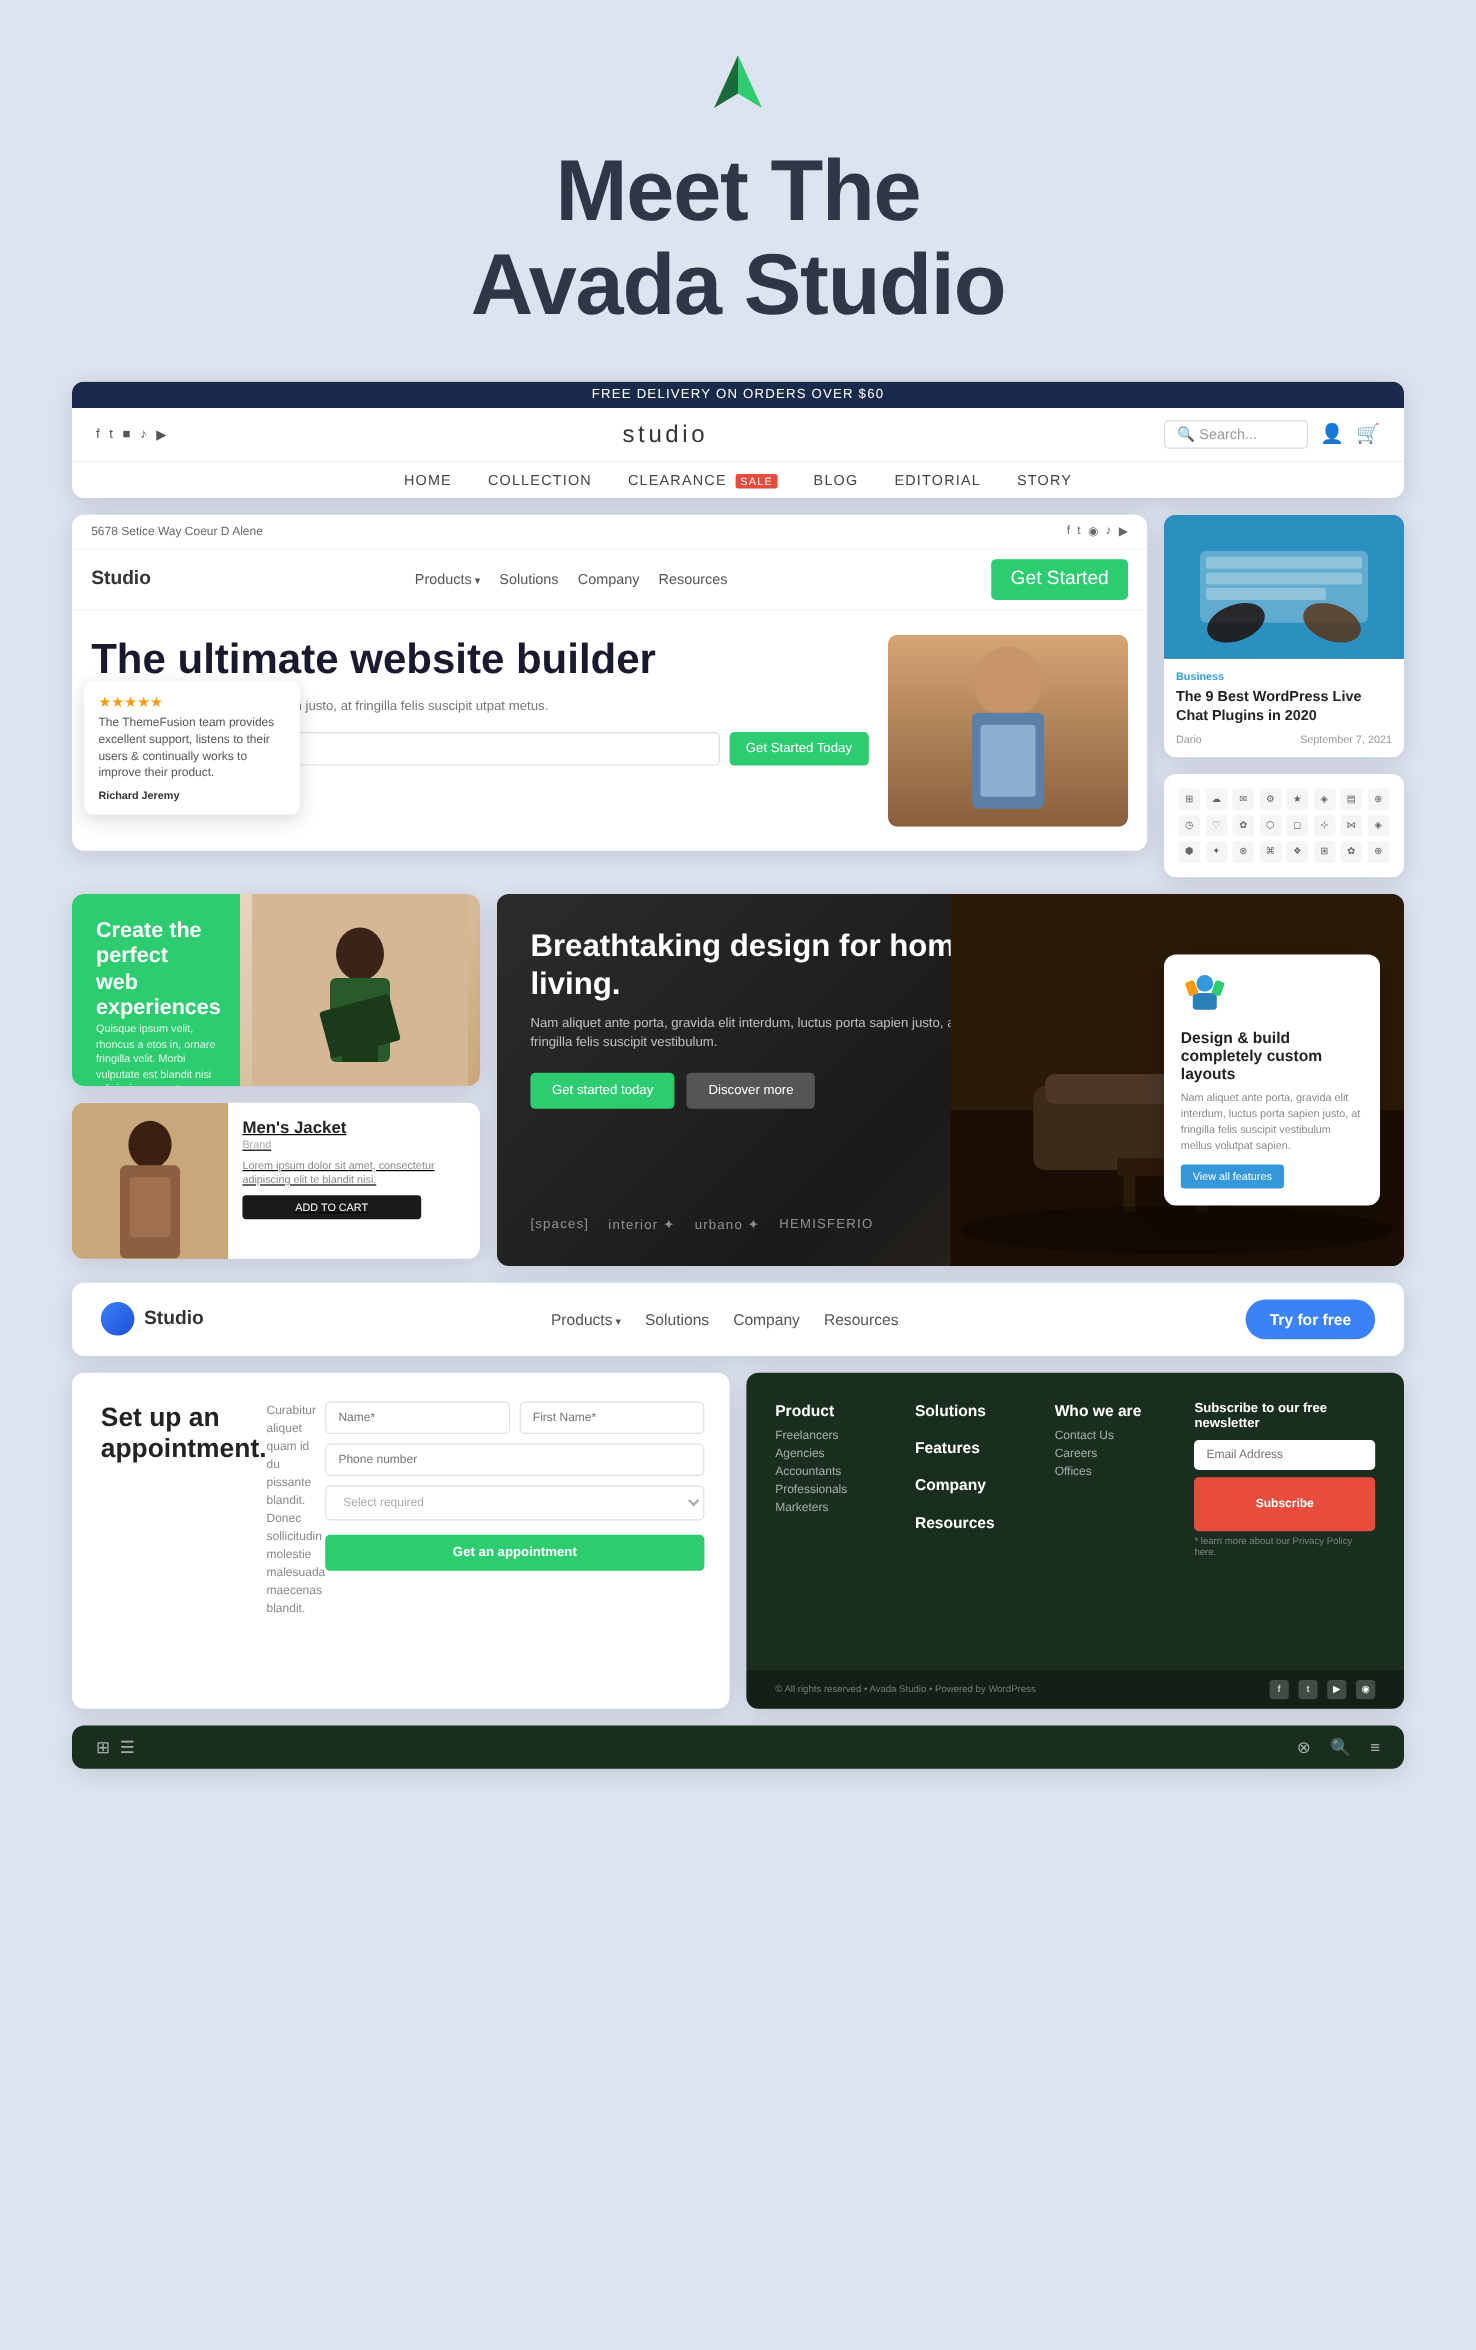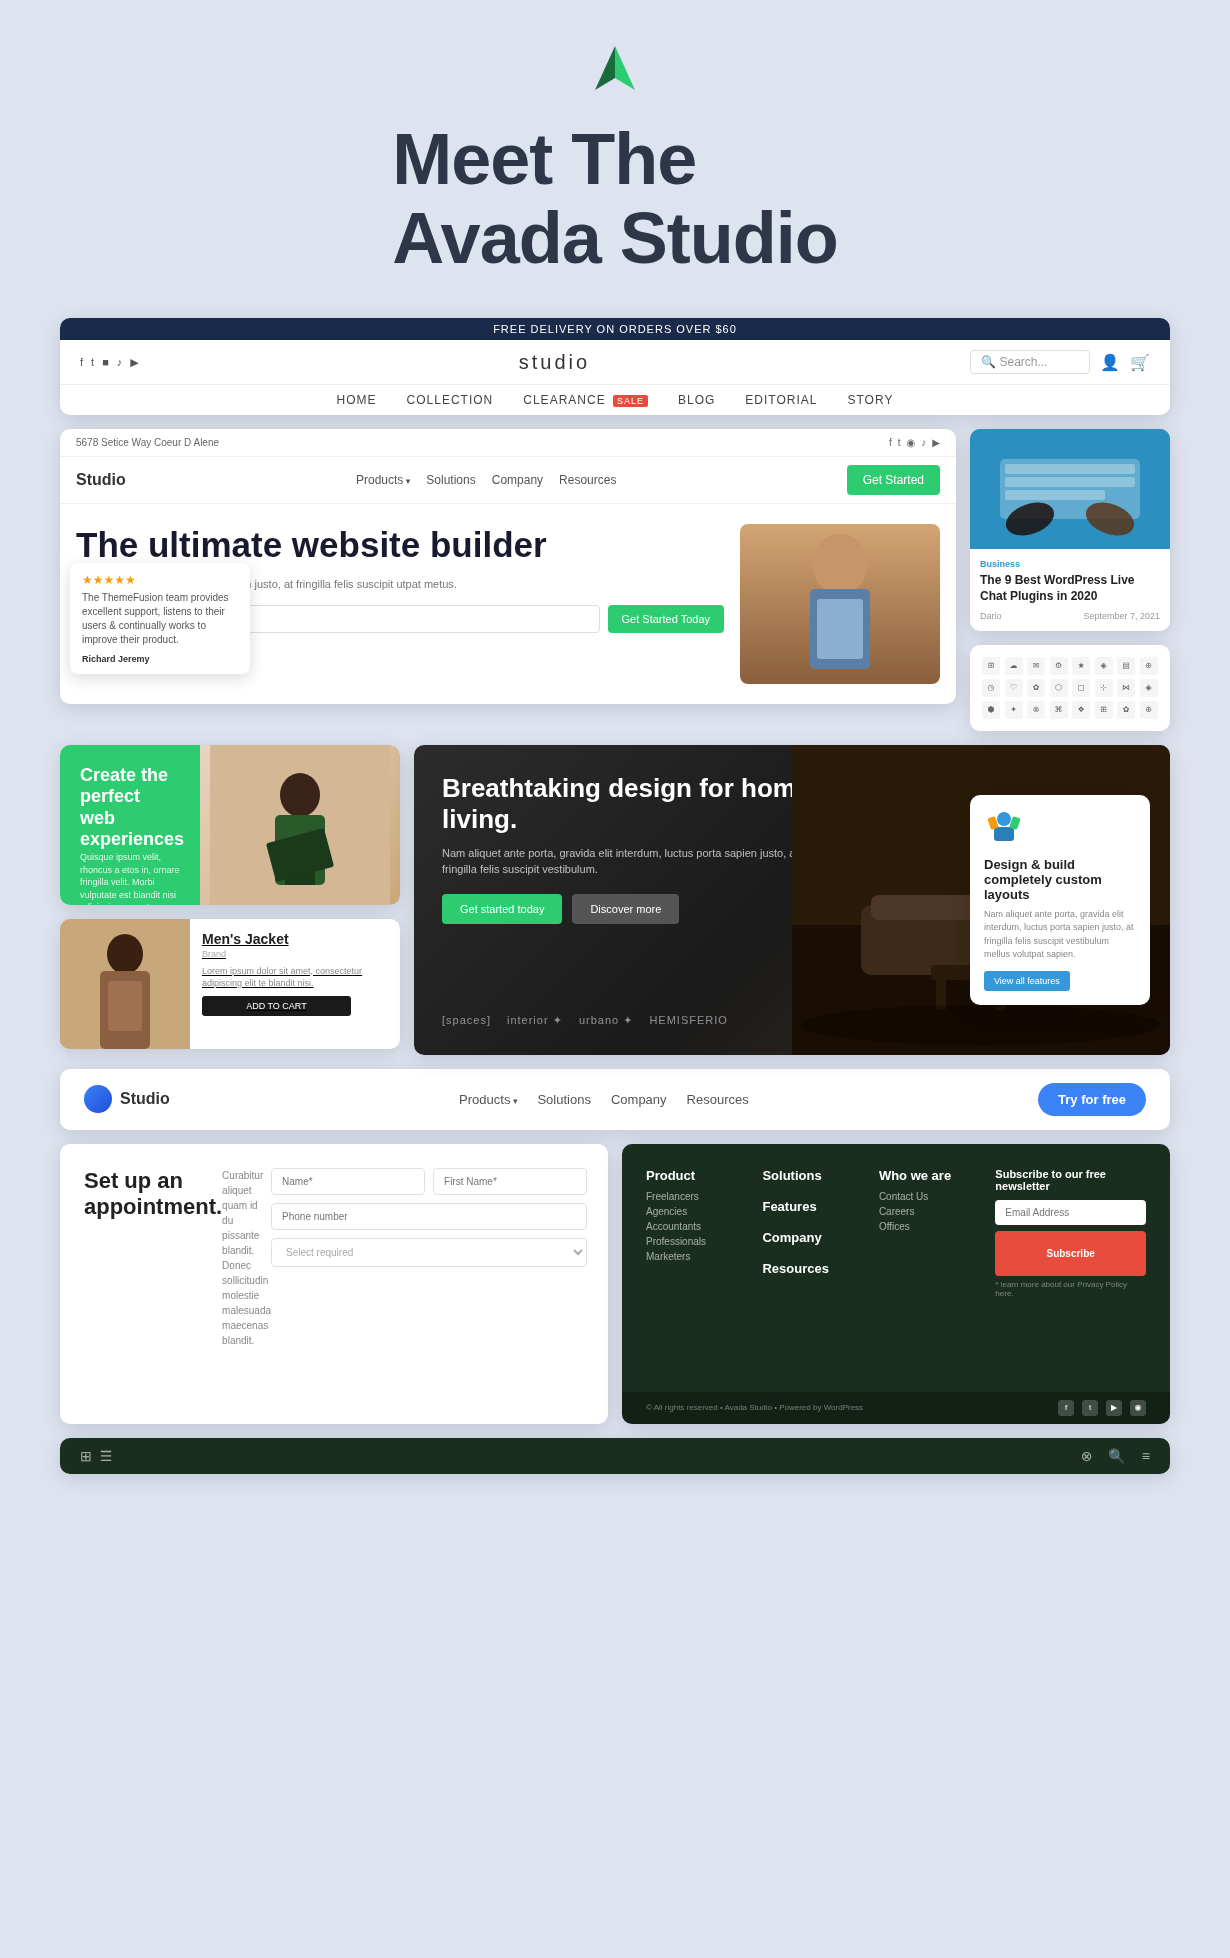--- a/index.html
+++ b/index.html
@@ -9,20 +9,21 @@
       background: #dde3ef;
       font-family: -apple-system, BlinkMacSystemFont, 'Segoe UI', sans-serif;
       display: flex;
       flex-direction: column;
       align-items: center;
       padding: 40px 60px 60px;
     }
 
     
     .hero-section {
+      text-align: center;
       margin-bottom: 40px;
     }
     .logo-triangle {
       width: 60px;
       height: 60px;
       margin: 0 auto 20px;
     }
     .hero-title {
       font-size: 72px;
       font-weight: 700;
@@ -150,21 +151,21 @@
     .nav-links-row .dropdown-arrow::after {
       content: ' ▾';
       font-size: 9px;
     }
     .btn-get-started {
       background: #2ecc71;
       color: #fff;
       border: none;
       padding: 8px 16px;
       border-radius: 4px;
-      font-size: 12px;
+      font-size: 16px;
       cursor: pointer;
     }
     .mockup-hero-content {
       display: flex;
       padding: 20px 16px;
       gap: 16px;
     }
     .hero-text-block {
       flex: 1;
     }
@@ -1083,20 +1084,21 @@
         <p class="appt-desc">Curabitur aliquet quam id du pissante blandit. Donec sollicitudin molestie malesuada maecenas blandit.</p>
         <div class="appt-form-fields">
           <div class="appt-field-row">
             <input class="appt-field" type="text" placeholder="Name*" style="">
             <input class="appt-field" type="text" placeholder="First Name*" style="">
           </div>
           <input class="appt-field-full" type="text" placeholder="Phone number" style="">
           <select class="appt-select">
             <option>Select required</option>
           </select>
+          <button class="btn-appt">Get an appointment</button>
         </div>
       </div>
     </div>
 
     <div class="mockup-footer-dark">
       <div class="footer-dark-body">
         <div>
           <div class="footer-col-heading">Product</div>
           <div class="footer-col-link">Freelancers</div>
           <div class="footer-col-link">Agencies</div>

